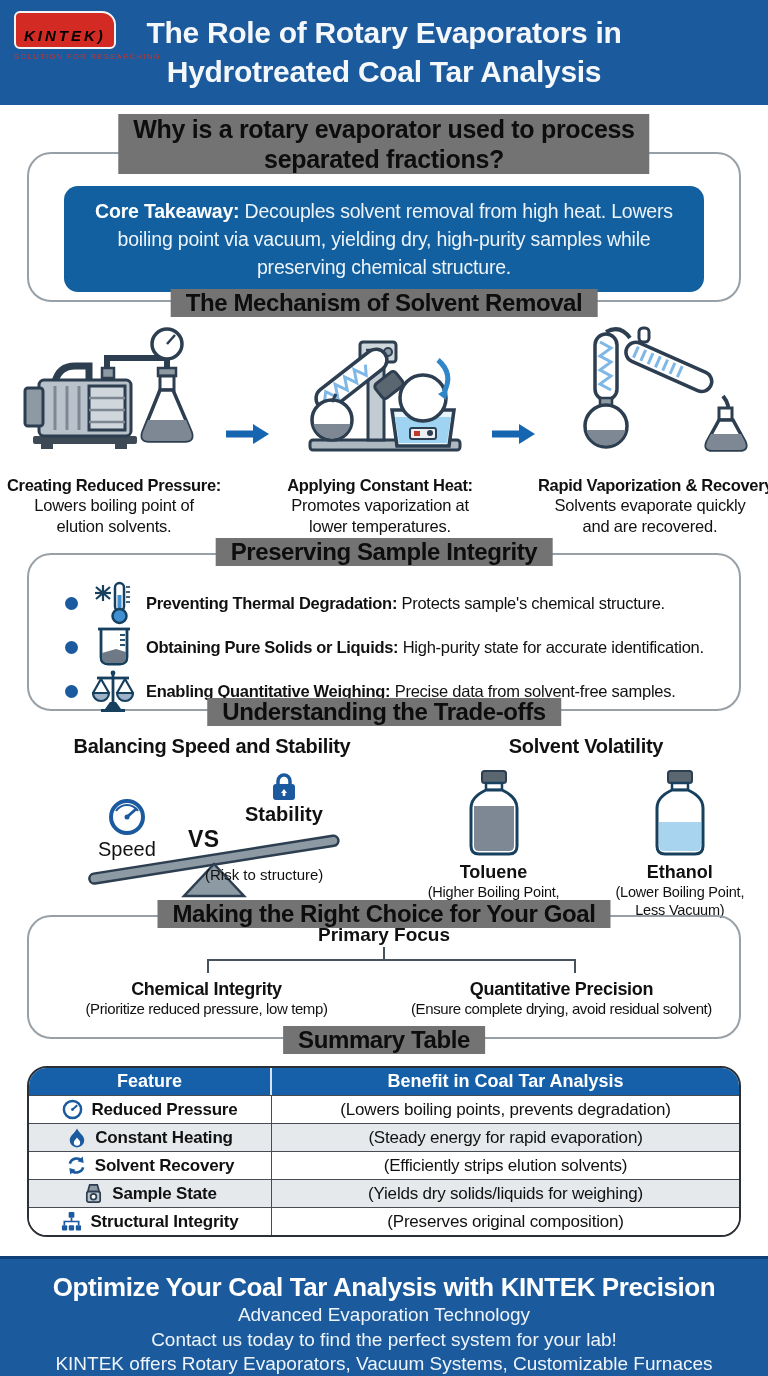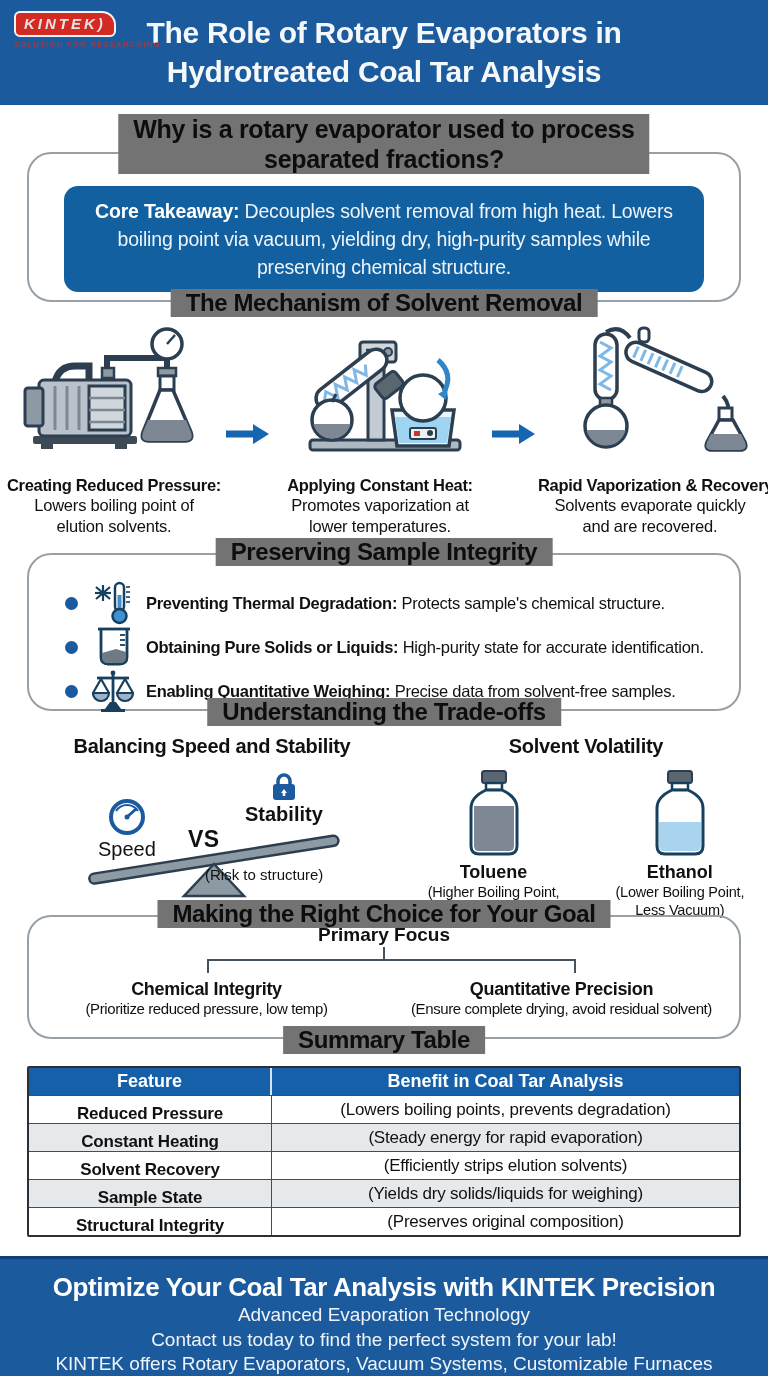--- a/index.html
+++ b/index.html
@@ -7,22 +7,22 @@
   .page {
     position:relative; width:768px; height:1376px; margin:0 auto;
     background:#ffffff; overflow:hidden;
     font-family:"Liberation Sans", sans-serif; color:#111;
   }
   
   .top-banner { position:relative; height:105px; background:#1b5a9c; }
   .logo { position:absolute; left:14px; top:11px; width:120px; }
   .logo-pill {
     display:inline-block; background:#d42a24; border:2px solid #f3f4f6;
-    border-radius:6px 14px 6px 6px; padding:2px 8px 3px 8px;
-    color:#e5e5e5; font-weight:700; font-style:italic; font-size:15px; letter-spacing:3px;
+    border-radius:6px 14px 6px 6px; padding:14px 8px 3px 8px;
+    color:#000000; font-weight:700; font-style:italic; font-size:15px; letter-spacing:3px;
     white-space:nowrap;
   }
   .logo-tagline { display:block; margin-top:3px; color:#c8332c; font-size:7.5px; letter-spacing:1.4px; white-space:nowrap; }
   .banner-title { padding-top:13px; text-align:center; color:#f5f8fb; font-weight:700; font-size:30px; line-height:39px; letter-spacing:-0.3px; }
   
   .boxed { position:relative; margin-left:27px; margin-right:27px; border:2.5px solid #97a0a7; border-radius:24px; }
   .legend { position:absolute; left:50%; transform:translateX(-50%); background:#737373; padding:0 15px; white-space:nowrap; text-align:center; font-weight:700; color:#0d0d0d; }
   .legend-top { top:-17px; font-size:24px; letter-spacing:-0.4px; }
   .legend-bottom { bottom:-17px; font-size:24px; letter-spacing:-0.4px; }
   .sec1 { margin-top:47px; height:150px; }
@@ -70,27 +70,27 @@
   .pf-title { text-align:center; font-weight:700; font-size:19px; padding-top:7px; }
   .tree-stem { width:2px; height:12px; background:#46525e; margin:1px auto 0; }
   .tree-bar { position:relative; margin-left:25%; width:52%; border-top:2px solid #46525e; height:12px; display:flex; justify-content:space-between; }
   .tree-drop { width:2px; height:12px; background:#46525e; }
   .branch { position:absolute; text-align:center; top:62px; }
   .branch-left { left:2%; width:46%; }
   .branch-right { left:51%; width:48%; }
   .branch-title { font-weight:700; font-size:18px; letter-spacing:-0.3px; }
   .branch-note { font-size:15px; letter-spacing:-0.4px; white-space:nowrap; }
   
-  .summary-table { margin:27px 27px 0; border:2px solid #2b3036; border-radius:2px; overflow:hidden; }
+  .summary-table { margin:27px 27px 0; border:2px solid #2b3036; border-radius:20px; overflow:hidden; }
   .t-head { display:flex; background:#1660aa; color:#fff; font-weight:700; font-size:18px; height:27px; align-items:center; text-align:center; }
   .t-head .c1 { width:243px; border-right:2px solid #d7e3ee; height:100%; display:flex; align-items:center; justify-content:center; }
   .t-head .c2 { flex:1; }
   .t-row { display:flex; height:28px; align-items:center; border-top:1.5px solid #474c52; font-size:17px; background:#fff; }
   .t-row.alt { background:#e6e9ec; }
-  .t-row .c1 { width:243px; height:100%; border-right:1.5px solid #474c52; display:flex; align-items:center; justify-content:center; gap:8px; font-weight:700; letter-spacing:-0.2px;flex-direction:column; }
+  .t-row .c1 { width:243px; height:100%; border-right:1.5px solid #474c52; display:flex; align-items:center; justify-content:center; gap:8px; font-weight:700; letter-spacing:-0.2px; }
   .t-row .c2 { flex:1; text-align:center; letter-spacing:-0.2px; }
   
   .footer { margin-top:19px; height:142px; background:#1b5a9c; border-top:3px solid #0e3f77; text-align:center; color:#eef4fa; }
   .footer-headline { padding-top:13px; font-weight:700; font-size:26px; letter-spacing:-0.4px; color:#fff; }
   .footer-line { font-size:19px; line-height:24.5px; }
   .footer-site { font-weight:700; font-size:20px; margin-top:1px; color:#fff; }
   svg { display:block; }
 </style>
 </head>
 <body>

